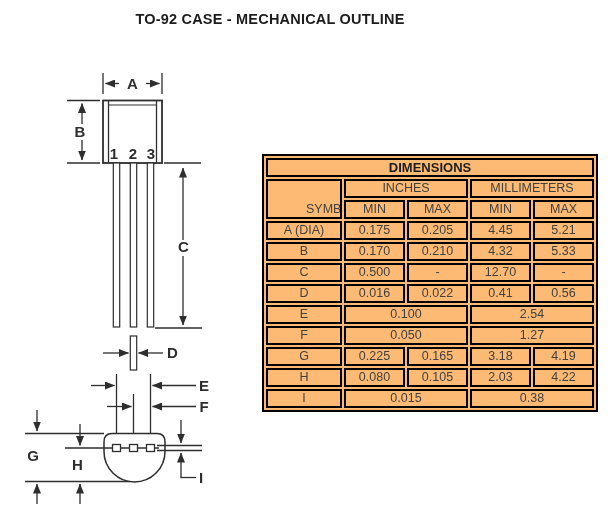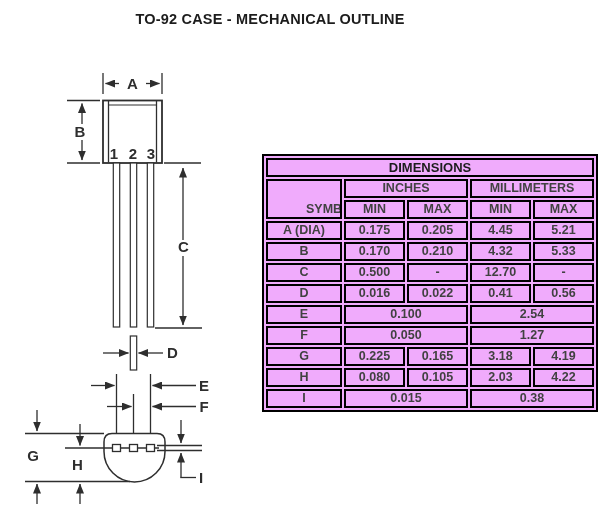--- a/index.html
+++ b/index.html
@@ -5,24 +5,24 @@
   html,body{margin:0;padding:0;background:#fff;}
   .stage{position:relative;width:613px;height:522px;background:#fff;overflow:hidden;
          font-family:"Liberation Sans",sans-serif;}
   .title{position:absolute;left:0;top:11px;width:540px;text-align:center;
          font-size:14.5px;font-weight:bold;color:#1c1c1c;letter-spacing:.2px;}
   .drawing{position:absolute;left:0;top:0;}
   .drawing text{font-family:"Liberation Sans",sans-serif;font-size:15px;font-weight:bold;
                 fill:#2e2e2e;text-anchor:middle;}
   .tablewrap{position:absolute;left:262px;top:154px;width:336px;}
   table.dims{border-collapse:separate;border-spacing:2px;border:2px solid #000;
-             table-layout:fixed;width:336px;background:#f0abfc;
+             table-layout:fixed;width:336px;background:#fdba74;
              font-size:12.5px;color:#414141;}
   table.dims th,table.dims td{border:2px solid #000;text-align:center;padding:0;
-             line-height:15px;height:15px;font-weight:bold;overflow:hidden;}
+             line-height:15px;height:15px;font-weight:normal;overflow:hidden;}
   table.dims th.dim-title{font-weight:bold;color:#1c1c1c;font-size:13px;}
   table.dims th.symbol-head{vertical-align:bottom;padding-left:38px;}
   .footnote{margin-top:2px;text-align:right;font-size:13px;color:#333;}
 </style>
 </head>
 <body>
 
 <div class="stage">
 
   <div class="title">TO-92 CASE - MECHANICAL OUTLINE</div>

